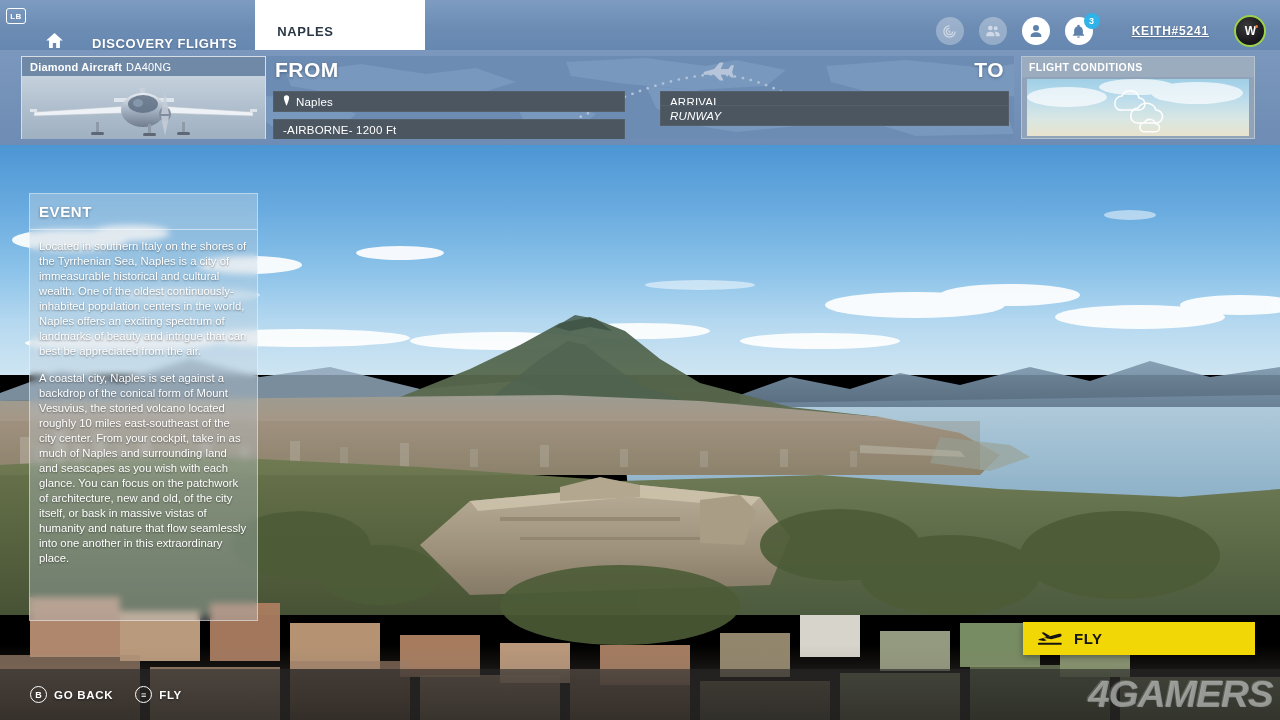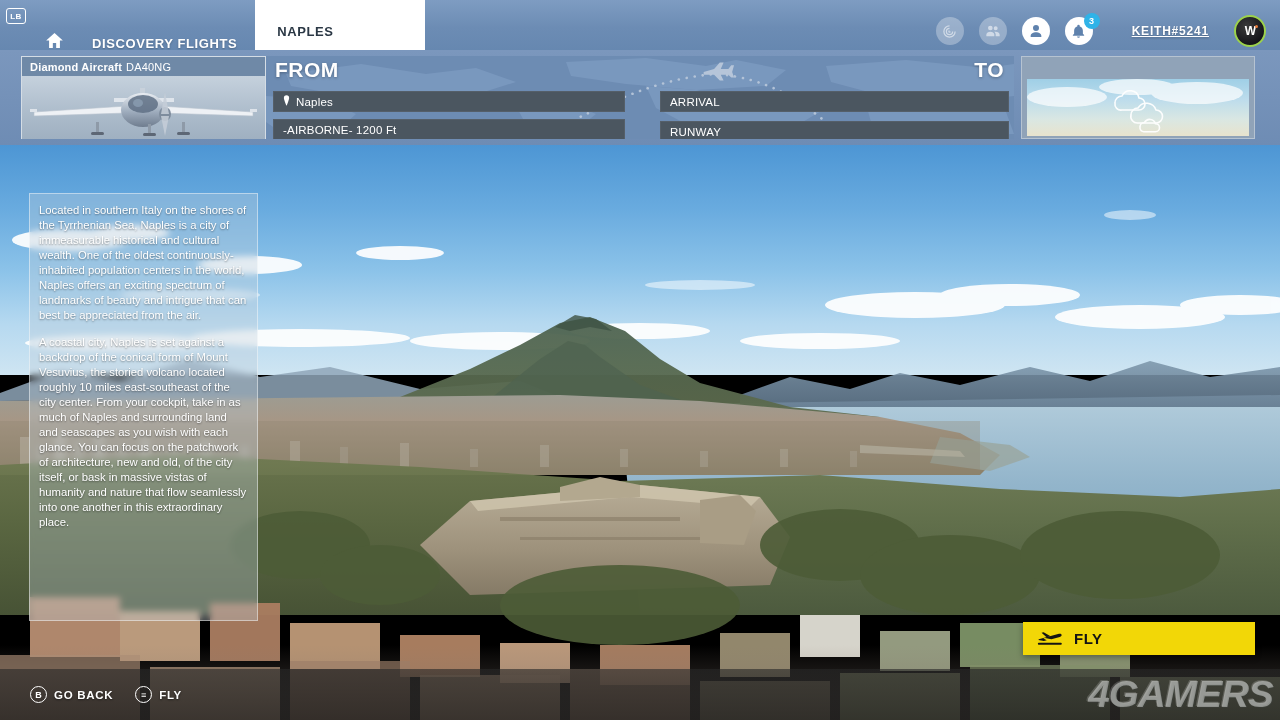--- a/index.html
+++ b/index.html
@@ -114,21 +114,21 @@
   .ft-to { right:10px; }
   .field {
     position:absolute; height:21px; background:#4b5660; color:#fff;
     font-size:11.5px; display:flex; align-items:center; padding-left:9px;
     letter-spacing:.2px; cursor:pointer; border:1px solid rgba(255,255,255,.06);
   }
   .field .pin { margin-right:6px; font-size:11px; }
   .f-dep  { left:7px;  top:35px; width:352px; }
   .f-alt  { left:7px;  top:63px; width:352px; }
   .f-arr  { left:394px; top:35px; width:349px; }
-  .f-rwy  { left:394px; top:65px; width:349px; }
+  .f-rwy  { left:394px; top:49px; width:349px;font-style:italic; }
 
   .conditions {
     position:absolute; left:1021px; top:56px; width:234px; height:83px;
     background:#90a3b8; border:1px solid rgba(255,255,255,.35);
   }
   .cond-title {
     height:20px; color:#fff; font-size:10.5px; font-weight:bold; letter-spacing:.4px;
     display:flex; align-items:center; padding-left:7px;
     background:rgba(255,255,255,.10);
   }
@@ -485,37 +485,41 @@
     <div class="field f-arr">
       <span>ARRIVAL</span>
     </div>
 
     <div class="field f-rwy">
       <span>RUNWAY</span>
     </div>
   </div>
 
   <div class="conditions">
+    <div class="cond-title">FLIGHT CONDITIONS</div>
     <div class="cond-img">
       <svg width="222" height="57" viewBox="0 0 222 57">
         <g opacity=".7" fill="#ffffff">
           <ellipse cx="40" cy="18" rx="40" ry="10"></ellipse>
           <ellipse cx="170" cy="14" rx="46" ry="11"></ellipse>
           <ellipse cx="110" cy="8" rx="38" ry="8"></ellipse>
         </g>
         <g fill="none" stroke="#ffffff" stroke-width="1.6" opacity=".95">
           <path d="M 88 24 a7 7 0 0 1 7-7 a9 9 0 0 1 17 2 a6 6 0 0 1 0 12 l-17 0 a6 6 0 0 1-7-7 z"></path>
           <path d="M 104 36 a7 7 0 0 1 7-7 a10 10 0 0 1 18 2 a6.5 6.5 0 0 1 0 13 l-18 0 a6.5 6.5 0 0 1-7-8 z"></path>
           <path d="M 113 48 a4.5 4.5 0 0 1 4.5-4.5 a6 6 0 0 1 11 1.2 a4 4 0 0 1 0 8 l-11 0 a4 4 0 0 1-4.5-4.7 z"></path>
         </g>
       </svg>
     </div>
   </div>
 
   <div class="event-panel">
+    <div class="event-head">
+      <span>EVENT</span>
+    </div>
     <div class="event-body">
       <p>Located in southern Italy on the shores of the Tyrrhenian Sea, Naples is a city of immeasurable historical and cultural wealth. One of the oldest continuously-inhabited population centers in the world, Naples offers an exciting spectrum of landmarks of beauty and intrigue that can best be appreciated from the air.</p>
       <p>A coastal city, Naples is set against a backdrop of the conical form of Mount Vesuvius, the storied volcano located roughly 10 miles east-southeast of the city center. From your cockpit, take in as much of Naples and surrounding land and seascapes as you wish with each glance. You can focus on the patchwork of architecture, new and old, of the city itself, or bask in massive vistas of humanity and nature that flow seamlessly into one another in this extraordinary place.</p>
     </div>
   </div>
 
   <div class="fly-btn">
     <span>
       <svg width="26" height="18" viewBox="0 0 28 20" fill="#141414">
         <path d="M1.5 12.4 L24 6.4 C25.6 6 26.7 6.6 26.9 7.6 C27.1 8.6 26.4 9.5 24.9 9.9 L15.5 12.4 L8.5 11.1 L6.6 11.6 L10.4 13.6 L7.2 14.4 L1.2 13.4 Z"></path>

